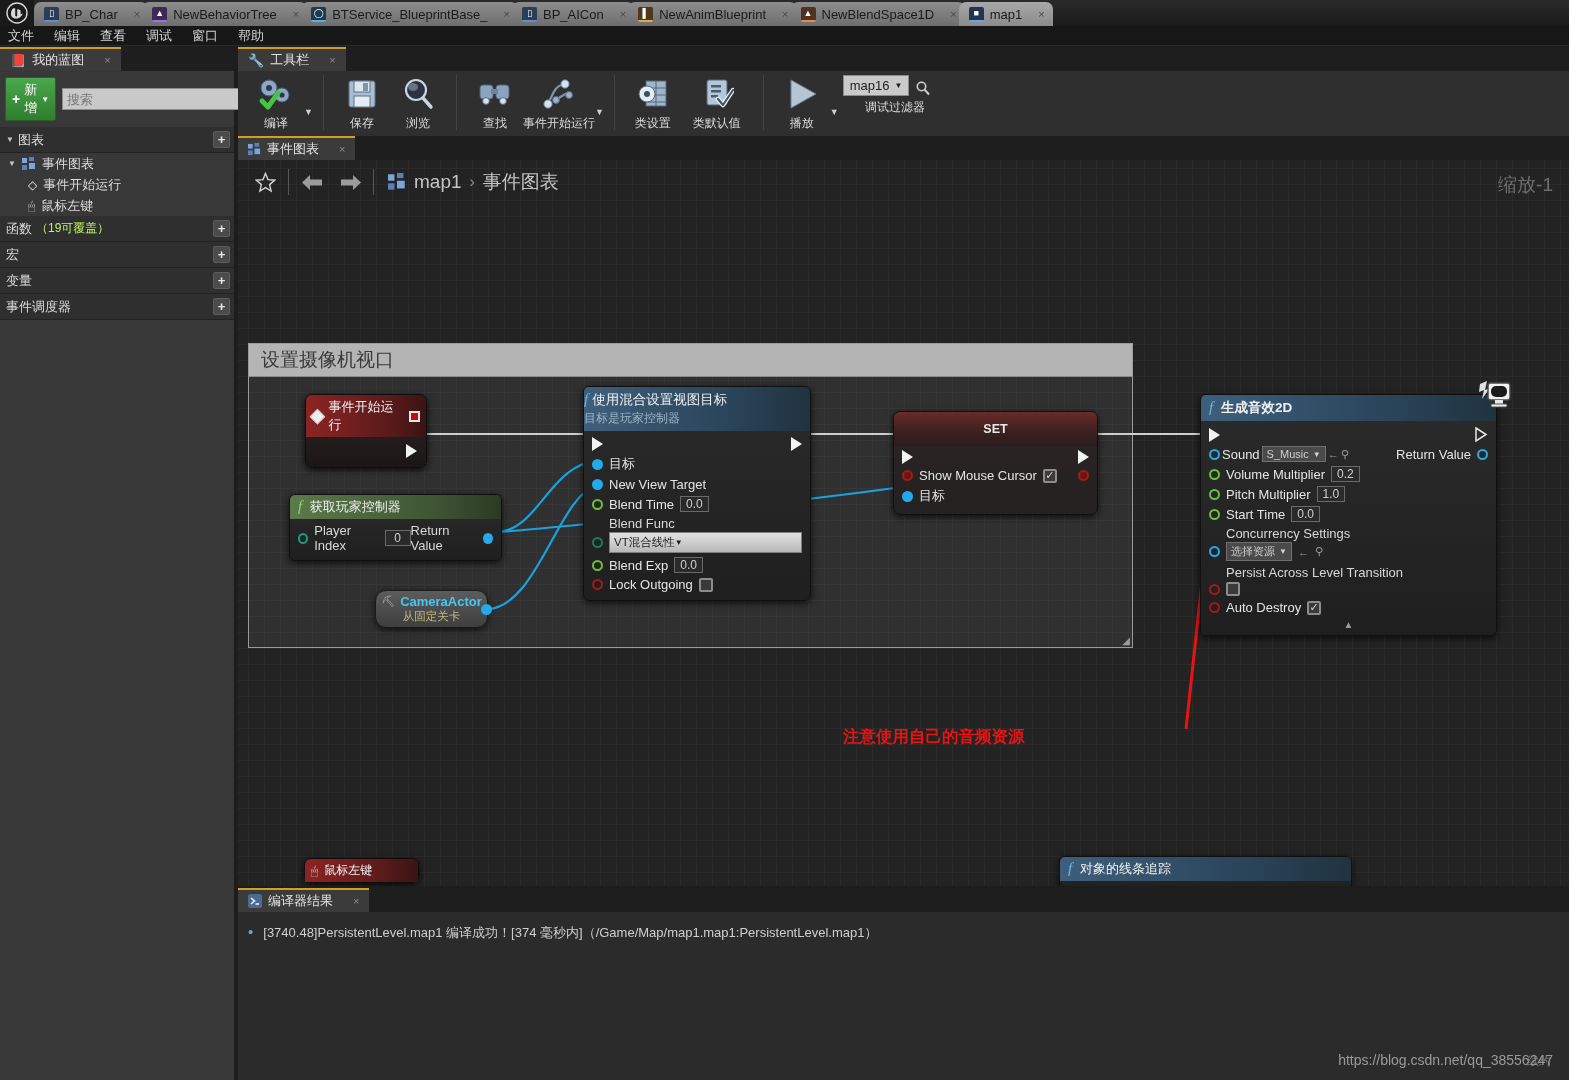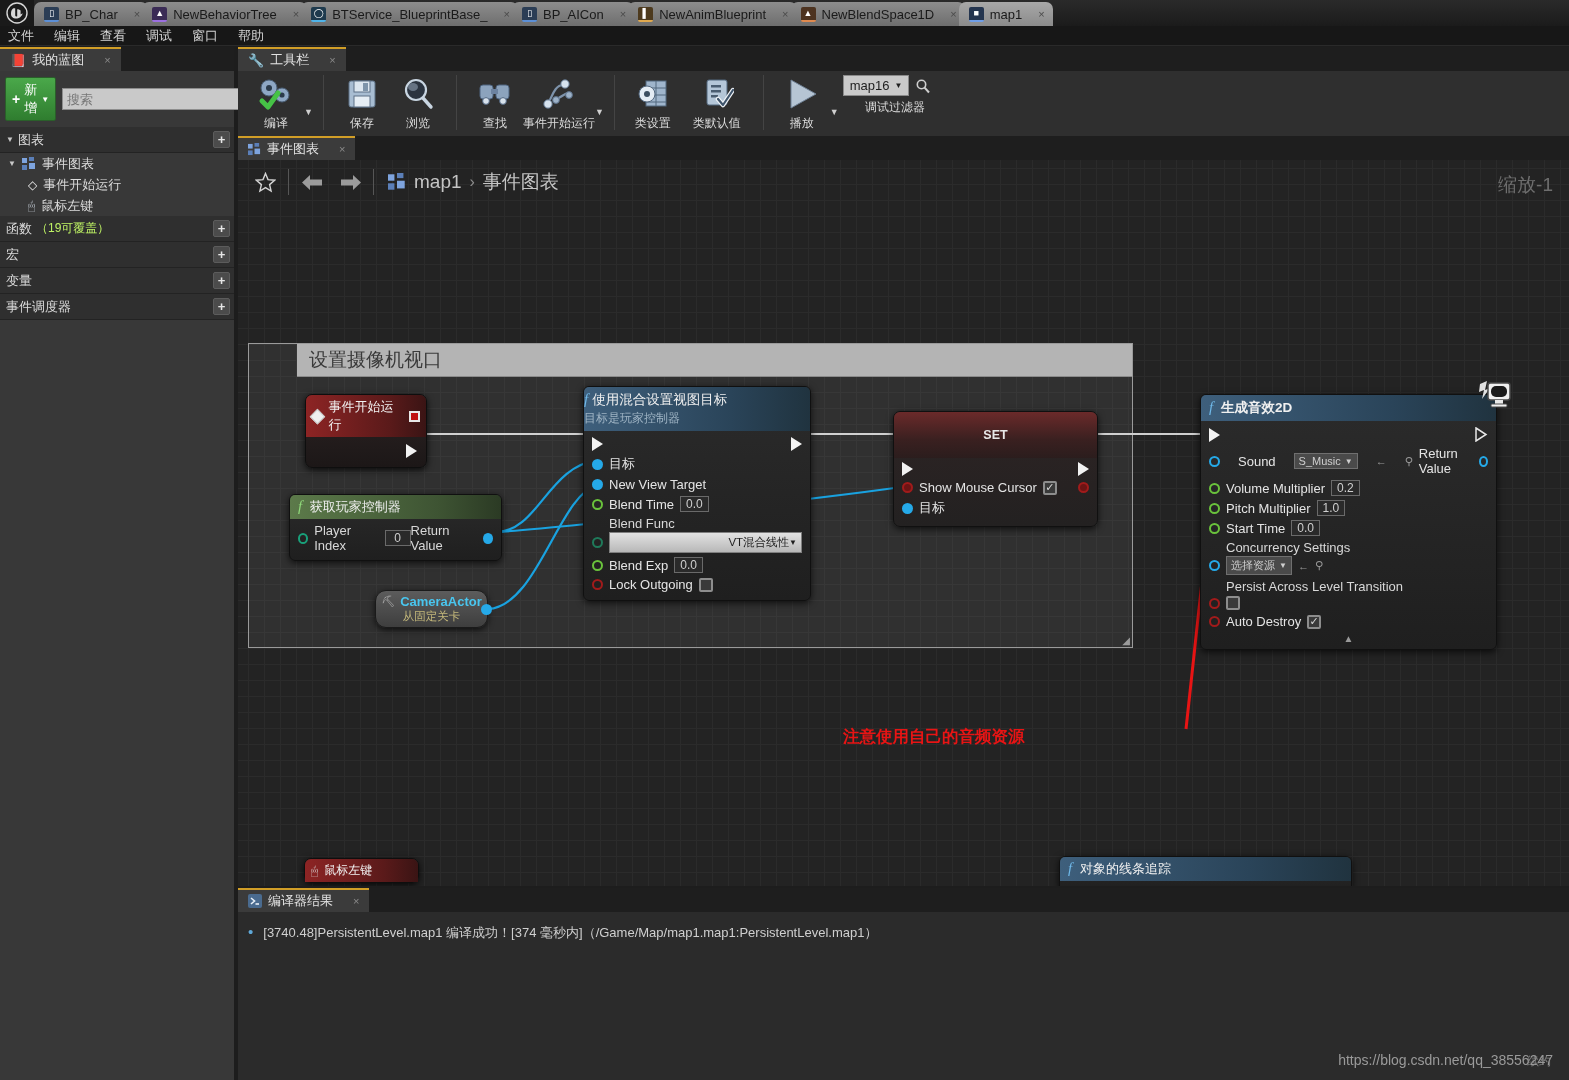--- a/index.html
+++ b/index.html
@@ -132,21 +132,21 @@
   .tb-group { display: flex; align-items: flex-start; padding: 4px 10px; height: 65px; }
   .tb-sep { width: 1px; background: #444; height: 55px; margin-top: 4px; }
   .tb-item {
     width: 56px; display: flex; flex-direction: column; align-items: center;
     gap: 2px; color: #dcdcdc; font-size: 12px;
   }
   .tb-item.wide { width: 72px; }
   .tb-icon { height: 38px; display: flex; align-items: center; justify-content: center; }
   .tb-caret { align-self: center; margin-top: 16px; color: #cfcfcf; font-size: 9px; }
   #dbg-filter { display: flex; flex-direction: column; align-items: center; gap: 3px; margin-left: 4px; }
-  #dbg-filter-row { display: flex; align-items: center; gap: 6px; }
+  #dbg-filter-row { display: flex; align-items: flex-end; gap: 6px; }
   #dbg-combo {
     background: #cacaca; border: 1px solid #8a8a8a; color: #1e1e1e;
     font-size: 13px; padding: 2px 6px; display: flex; align-items: center; gap: 5px;
   }
   #dbg-combo .caret { font-size: 8px; }
   #dbg-label { color: #dcdcdc; font-size: 12px; margin-left: 16px; }
 
   
   #graph {
     position: absolute; left: 238px; top: 136px; width: 1331px; height: 750px;
@@ -183,21 +183,21 @@
   }
 
   
   .comment {
     position: absolute; border: 1px solid #9a9a9a;
     background: rgba(140,140,140,0.13);
     z-index: 1;
   }
   .comment-title {
     background: #b4b4b4; color: #3a3a3a; font-size: 19px;
-    padding: 3px 12px; border-bottom: 1px solid #8b8b8b; margin-left: 48px;
+    padding: 3px 12px; border-bottom: 1px solid #8b8b8b;
   }
   .comment .resize-grip {
     position: absolute; right: 2px; bottom: 1px; color: #9a9a9a; font-size: 10px;
   }
 
   
   .node { position: absolute; z-index: 3; border-radius: 5px; }
 
   .evt-node {
     background: linear-gradient(#2d2424, #1c1717);
@@ -237,21 +237,21 @@
 
   .set-node {
     background: linear-gradient(#2e2424, #232121);
     border: 1px solid #101010; border-radius: 7px;
     box-shadow: 0 2px 7px rgba(0,0,0,0.7);
   }
   .set-title {
     background: linear-gradient(180deg, #6b2a2a, #3a2020 60%, #2b1d1d);
     border-top-left-radius: 6px; border-top-right-radius: 6px;
     text-align: center; color: #e8e8e8; font-size: 12.5px; font-weight: bold;
-    padding: 16px 0;
+    padding: 10px 0;
   }
 
   .var-node {
     background: linear-gradient(#5c5c5c, #3e3e3e);
     border: 1px solid #1a1a1a; border-radius: 11px;
     box-shadow: 0 2px 6px rgba(0,0,0,0.7);
     padding: 3px 10px; text-align: center;
   }
   .var-name { color: #49c6ef; font-size: 13px; font-weight: bold; }
   .var-sub  { color: #c3b77a; font-size: 11.5px; }
@@ -277,21 +277,21 @@
     font-size: 12px; padding: 0px 5px; min-width: 26px; text-align: center;
   }
   .checkbox {
     width: 14px; height: 14px; background: #3a3a3a; border: 2px solid #8d8d8d;
     display: flex; align-items: center; justify-content: center;
     color: #d8d8d8; font-size: 11px; border-radius: 2px;
   }
   .combo {
     background: linear-gradient(#e2e2e2,#b8b8b8); border: 1px solid #7f7f7f;
     color: #1e1e1e; font-size: 11.5px; padding: 2px 4px;
-    display: flex; align-items: center; justify-content: flex-end;
+    display: flex; align-items: center; justify-content: flex-start;
   }
   .combo .caret { font-size: 8px; }
   .assetpick {
     background: #4a4a4a; border: 1px solid #6f6f6f; color: #cfcfcf;
     font-size: 11px; padding: 1px 4px; display: flex; align-items: center; gap: 4px;
   }
   .tinyicon { color: #9a9a9a; font-size: 11px; }
 
   #red-annotation {
     position: absolute; color: #e81414; font-size: 16.5px; font-weight: bold;
@@ -766,21 +766,21 @@
       <span class="fx">f</span>
       <span style="font-weight:bold">生成音效2D</span>
     </div>
     <div style="display:flex;align-items:center;justify-content:space-between;padding:6px 8px 2px 8px">
       <span class="exec-pin"></span>
       <svg width="13" height="15" viewBox="0 0 13 15">
         <polygon points="1,1 11,7.5 1,14" fill="none" stroke="#e8e8e8" stroke-width="1.5"></polygon>
       </svg>
     </div>
     <div class="pin-row" style="justify-content:space-between">
-      <span style="display:flex;align-items:center;gap:18px">
+      <span style="display:flex;align-items:center;gap:2px">
         <span class="pin-blue-o"></span>
         <span>Sound</span>
         <span class="assetpick">
           <span>S_Music</span>
           <span style="font-size:8px">▼</span>
         </span>
         <span class="tinyicon">←</span>
         <span class="tinyicon">⚲</span>
       </span>
       <span style="display:flex;align-items:center;gap:6px">

